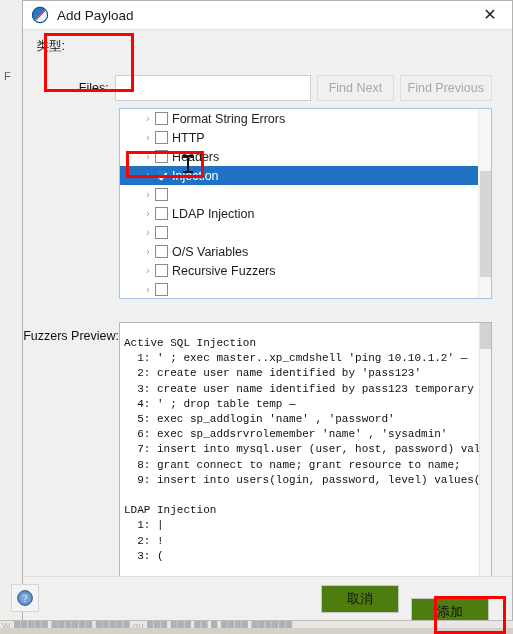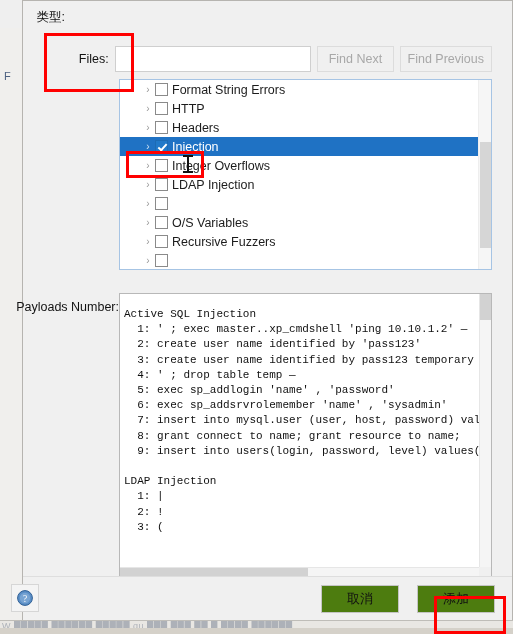--- a/index.html
+++ b/index.html
@@ -198,21 +198,21 @@
     background:#f4f4f4;border:1px solid #d6d6d6;box-sizing:border-box;
     display:flex;align-items:center;justify-content:center;
   }
   .dlg-btn{
     position:absolute;top:8px;height:28px;background:#4d7c0f;
     border:1px solid #c4c4c4;box-sizing:border-box;
     font-size:13px;color:#111;display:flex;align-items:center;
     justify-content:center;user-select:none;
   }
   #cancel-btn{right:113px;width:78px;}
-  #add-btn{right:17px;width:78px;}
+  #add-btn{right:23px;width:78px;margin-top:13px;}
 
   
   .redbox{
     position:absolute;border:3px solid #ff0000;box-sizing:border-box;
     pointer-events:none;z-index:40;
   }
   #redbox-type{left:44px;top:33px;width:90px;height:59px;}
   #redbox-injection{left:126px;top:151px;width:78px;height:27px;}
   #redbox-add{left:434px;top:596px;width:72px;height:38px;}
 
@@ -230,20 +230,33 @@
 <body>
 
 <div id="bg-left-strip"></div>
 <div id="bg-left-col"></div>
 <div class="bg-faint" style="left:4px;top:70px;">F</div>
 <div id="bg-right-col"></div>
 <div class="bg-faint" style="left:500px;top:140px;font-size:10px;">ot</div>
 
 <div id="dialog">
 
+  <div id="titlebar">
+    <span id="app-icon">
+      <svg width="18" height="18" viewBox="0 0 18 18">
+        <circle cx="9" cy="9" r="7.6" fill="#1763ab"></circle>
+        <path d="M9 1.4a7.6 7.6 0 0 1 0 15.2 7.6 7.6 0 0 1 0-15.2z" fill="#2a78c6"></path>
+        <path d="M3.7 14.3 14.3 3.7a7.6 7.6 0 0 1 .3 10.3 7.6 7.6 0 0 1-10.9.3z" fill="#ffffff" opacity="0.92"></path>
+        <path d="M4.6 13.6 13.4 4.6c.2.2.4.5.6.8L5.4 14.3c-.3-.2-.6-.4-.8-.7z" fill="#c9302c"></path>
+        <circle cx="9" cy="9" r="7.6" fill="none" stroke="#0e4f8c" stroke-width="1.1"></circle>
+      </svg>
+    </span>
+    <span id="title-text">Add Payload</span>
+    <div id="close-btn">✕</div>
+  </div>
 
   <div id="dlg-body">
 
     <div id="type-row">
       <div id="type-label">类型:</div>
     </div>
 
     <div id="files-row">
       <div id="files-label">Files:</div>
       <input id="files-input" type="text" placeholder="" style="">
@@ -269,21 +282,20 @@
             <span class="tw-label">Headers</span>
           </div>
           <div class="tree-row selected">
             <span class="tw-arrow">›</span>
             <span class="tw-check checked"></span>
             <span class="tw-label">Injection</span>
           </div>
           <div class="tree-row">
             <span class="tw-arrow">›</span>
             <span class="tw-check"></span>
-            <span class="tw-label">Integer Overflows</span>
           </div>
           <div class="tree-row">
             <span class="tw-arrow">›</span>
             <span class="tw-check"></span>
             <span class="tw-label">LDAP Injection</span>
           </div>
           <div class="tree-row">
             <span class="tw-arrow">›</span>
             <span class="tw-check"></span>
           </div>
@@ -300,21 +312,21 @@
           <div class="tree-row">
             <span class="tw-arrow">›</span>
             <span class="tw-check"></span>
           </div>
         </div>
       <div id="tree-vscroll">
         <div id="tree-vthumb"></div>
       </div>
     </div>
 
-    <div id="preview-label">Payloads Number:</div>
+    <div id="preview-label">Fuzzers Preview:</div>
     <div id="preview-wrap">
       <div id="preview-text">Active SQL Injection
   1: ' ; exec master..xp_cmdshell 'ping 10.10.1.2' —
   2: create user name identified by 'pass123'
   3: create user name identified by pass123 temporary tables;
   4: ' ; drop table temp —
   5: exec sp_addlogin 'name' , 'password'
   6: exec sp_addsrvrolemember 'name' , 'sysadmin'
   7: insert into mysql.user (user, host, password) values (':
   8: grant connect to name; grant resource to name;

